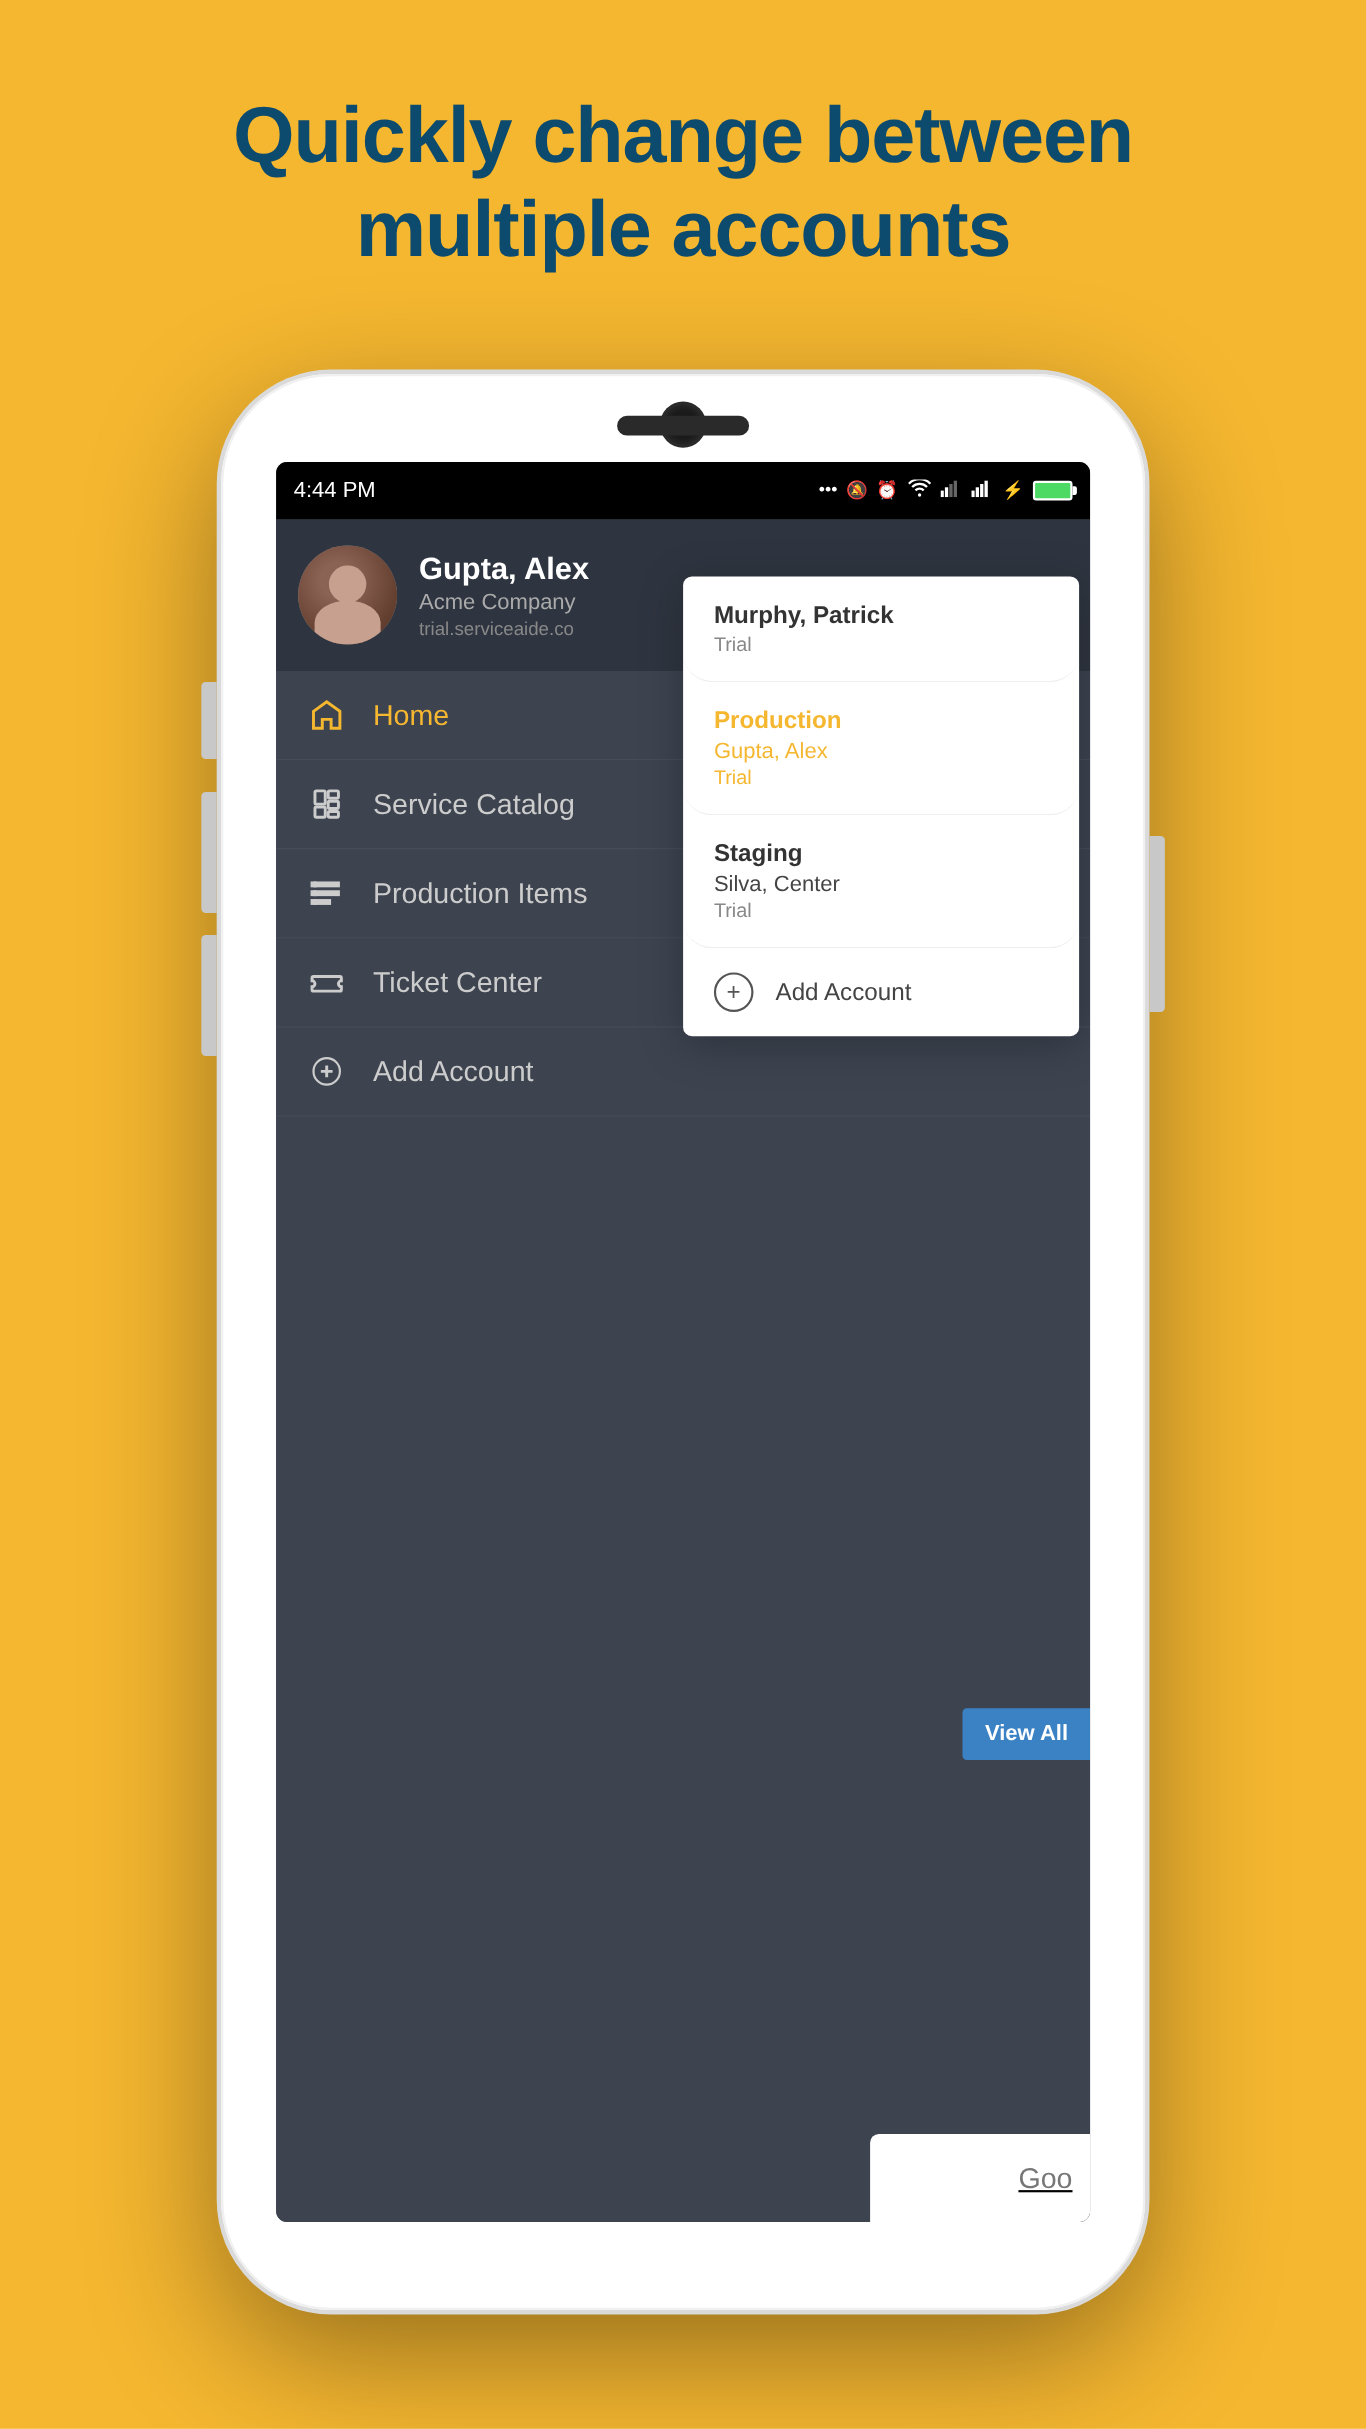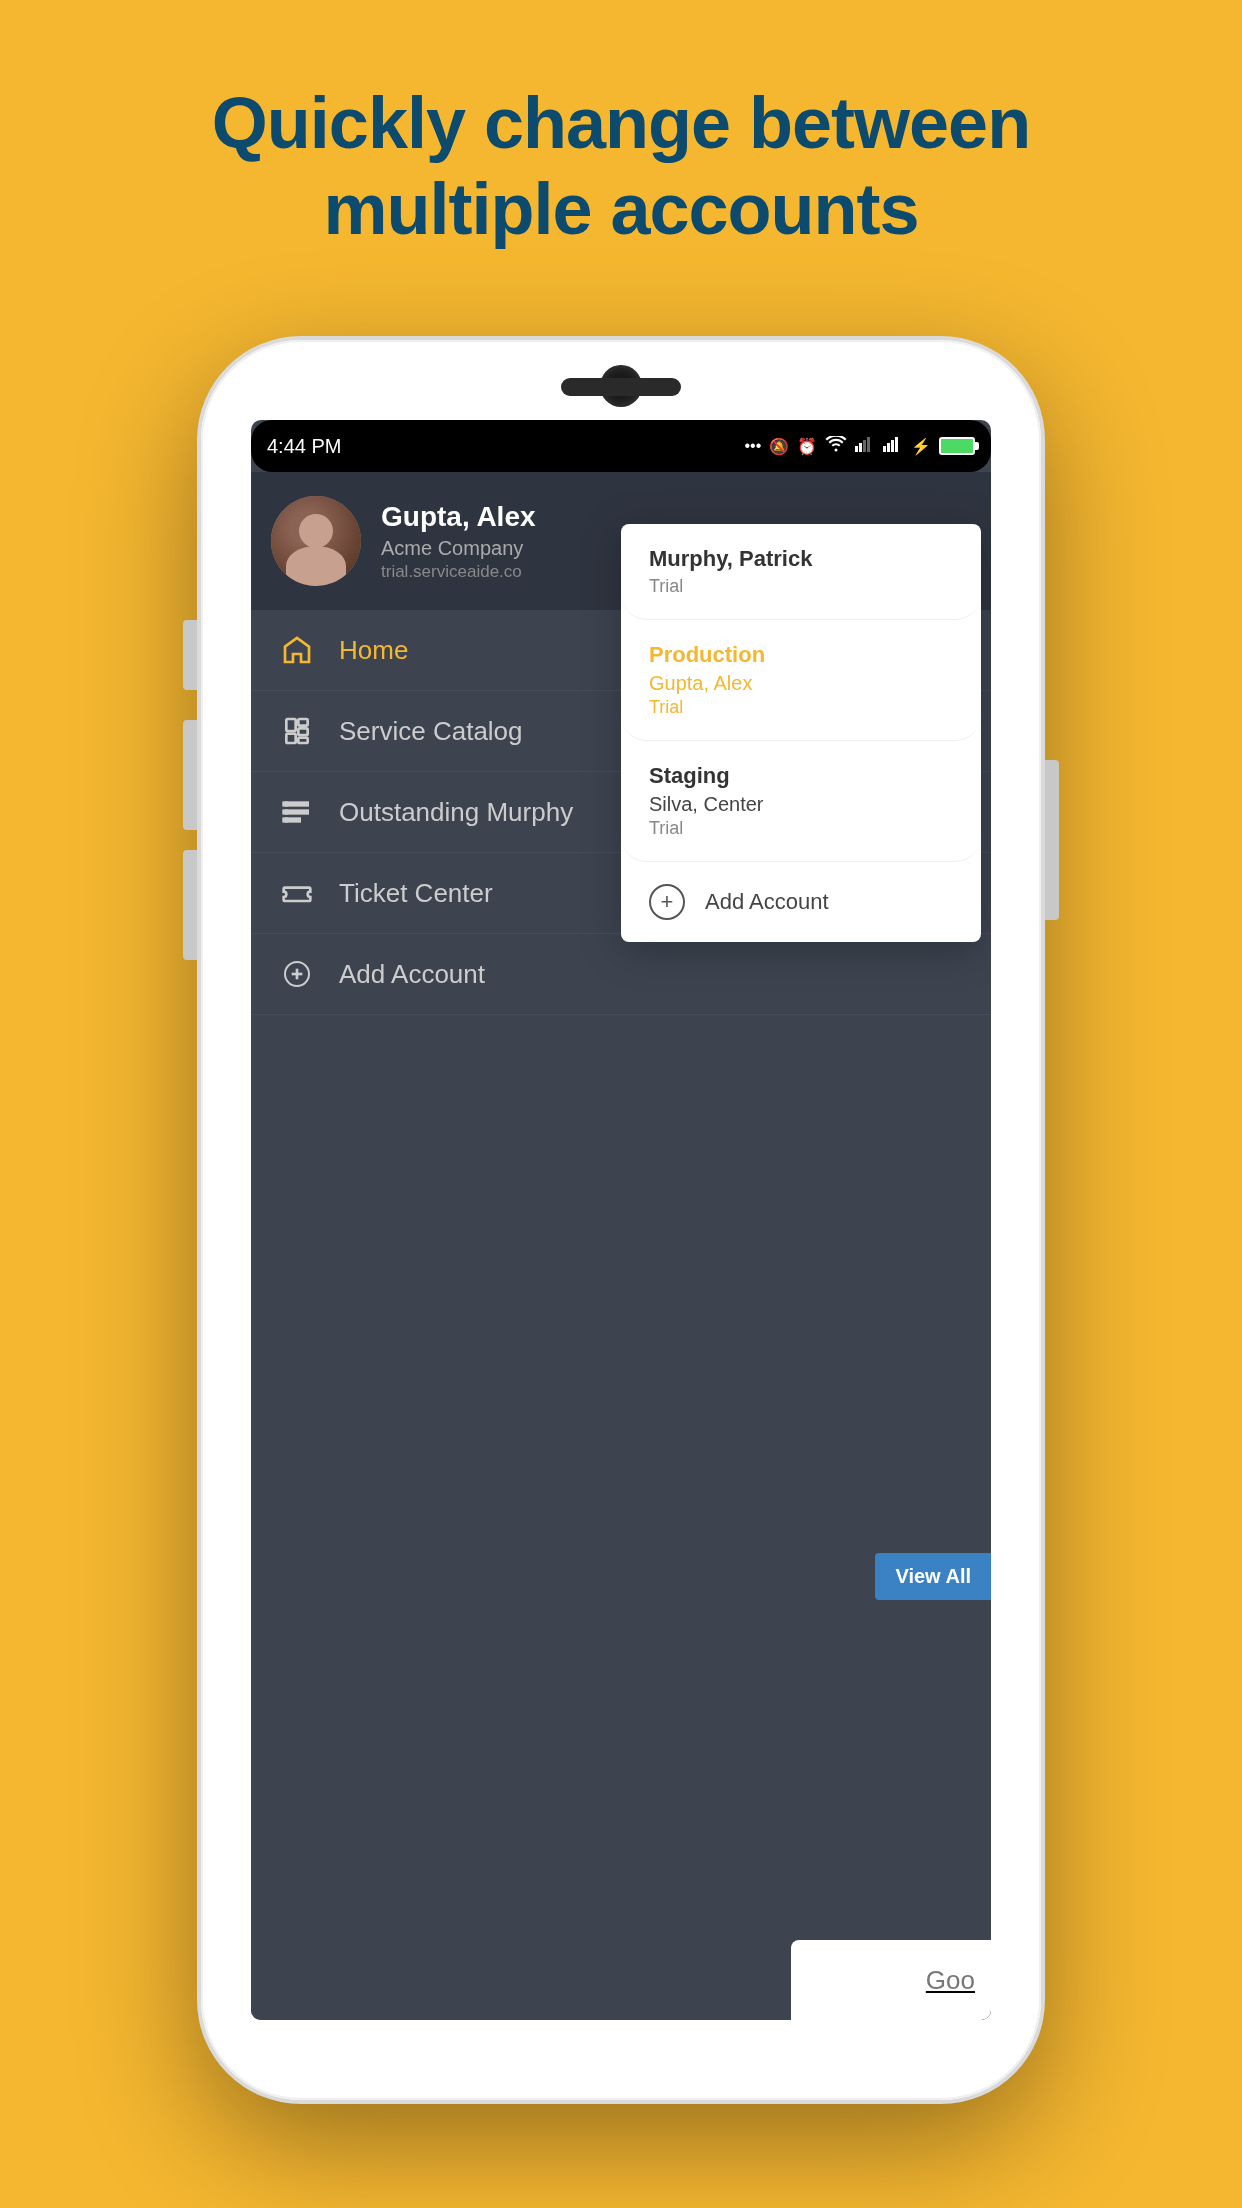--- a/index.html
+++ b/index.html
@@ -128,21 +128,20 @@
       position: absolute;
       top: 0; left: 0;
       width: 100%;
       height: 52px;
       background: #000000;
       display: flex;
       align-items: center;
       justify-content: space-between;
       padding: 0 16px;
       z-index: 20;
-      border-radius: 21px;
     }
     .status-time {
       color: #FFFFFF;
       font-size: 20px;
       font-weight: 500;
     }
     .status-icons {
       display: flex;
       align-items: center;
       gap: 8px;
@@ -475,21 +474,21 @@
         <div class="nav-icon">
           <svg viewBox="0 0 24 24">
             <rect x="4" y="5" width="16" height="2"></rect>
               <rect x="4" y="11" width="16" height="2"></rect>
               <rect x="4" y="17" width="10" height="2"></rect>
             <rect x="2" y="5" width="2" height="2"></rect>
               <rect x="2" y="11" width="2" height="2"></rect>
               <rect x="2" y="17" width="2" height="2"></rect>
           </svg>
         </div>
-        <span class="nav-label">Outstanding Murphy</span>
+        <span class="nav-label">Production Items</span>
       </div>
 
       <div class="nav-item">
         <div class="nav-icon">
           <svg viewBox="0 0 24 24">
             <path d="M2 9a1 1 0 0 1 1-1h18a1 1 0 0 1 1 1v2a2 2 0 0 0 0 4v2a1 1 0 0 1-1 1H3a1 1 0 0 1-1-1v-2a2 2 0 0 0 0-4V9z"></path>
           </svg>
         </div>
         <span class="nav-label">Ticket Center</span>
       </div>

